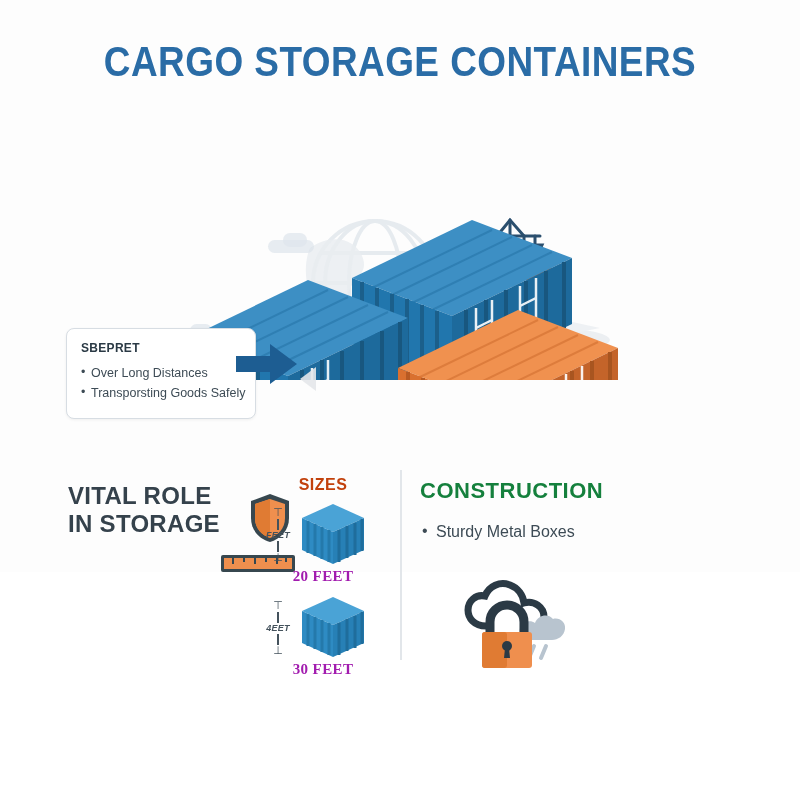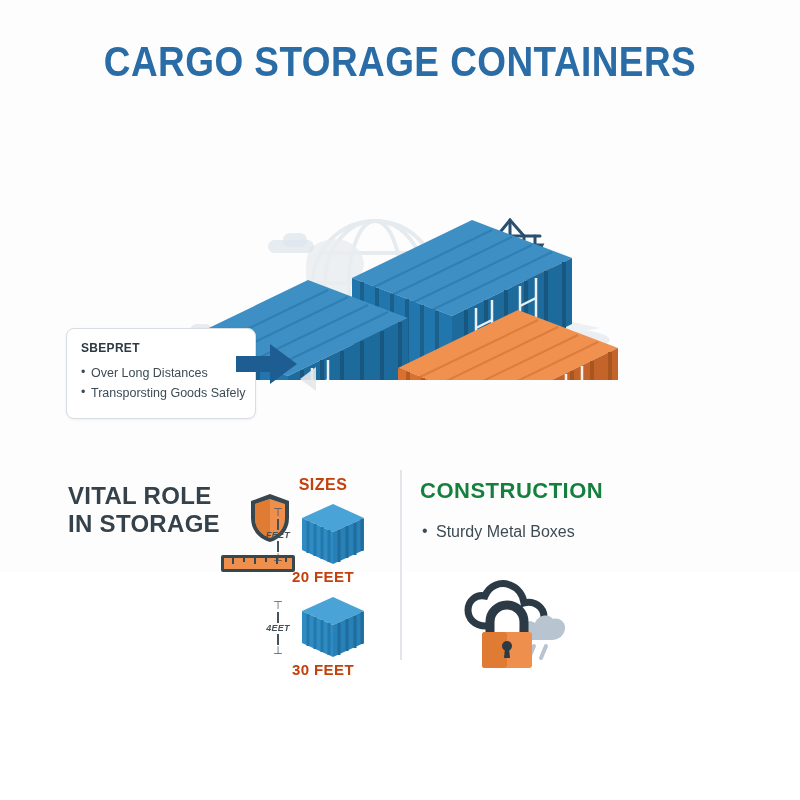--- a/index.html
+++ b/index.html
@@ -82,22 +82,22 @@
   .ruler{position:absolute;left:152px;top:68px;}
 
   
   .sizes{position:absolute;left:258px;top:14px;width:130px;text-align:center;}
   .sizes-title{
     font-family:"Liberation Sans Narrow","Liberation Sans",sans-serif;
     font-weight:bold;font-size:16px;color:#c2410c;letter-spacing:.5px;margin-bottom:6px;
   }
   .size-row{position:relative;height:70px;}
   .size-label{
-    font-family:Liberation Sans, sans-serif;
-    font-weight:bold;font-size:15px;color:#c2410c;letter-spacing:.4px;
+    font-family:Liberation Serif, serif;
+    font-weight:bold;font-size:15px;color:#a21caf;letter-spacing:.4px;
     margin-top:-2px;margin-bottom:8px;
   }
   .dimtag{position:absolute;left:6px;top:8px;width:28px;text-align:center;}
   .dimtag .tick{font-size:11px;color:#44525c;line-height:.9;font-family:"Liberation Sans",sans-serif;}
   .dimtag .bar{width:1.5px;height:11px;background:#44525c;margin:1px auto;}
   .dimtag .dim-txt{
     font-family:"Liberation Sans Narrow","Liberation Sans",sans-serif;
     font-size:9px;font-weight:bold;color:#44525c;letter-spacing:.2px;line-height:1;font-style:italic;
   }
 

